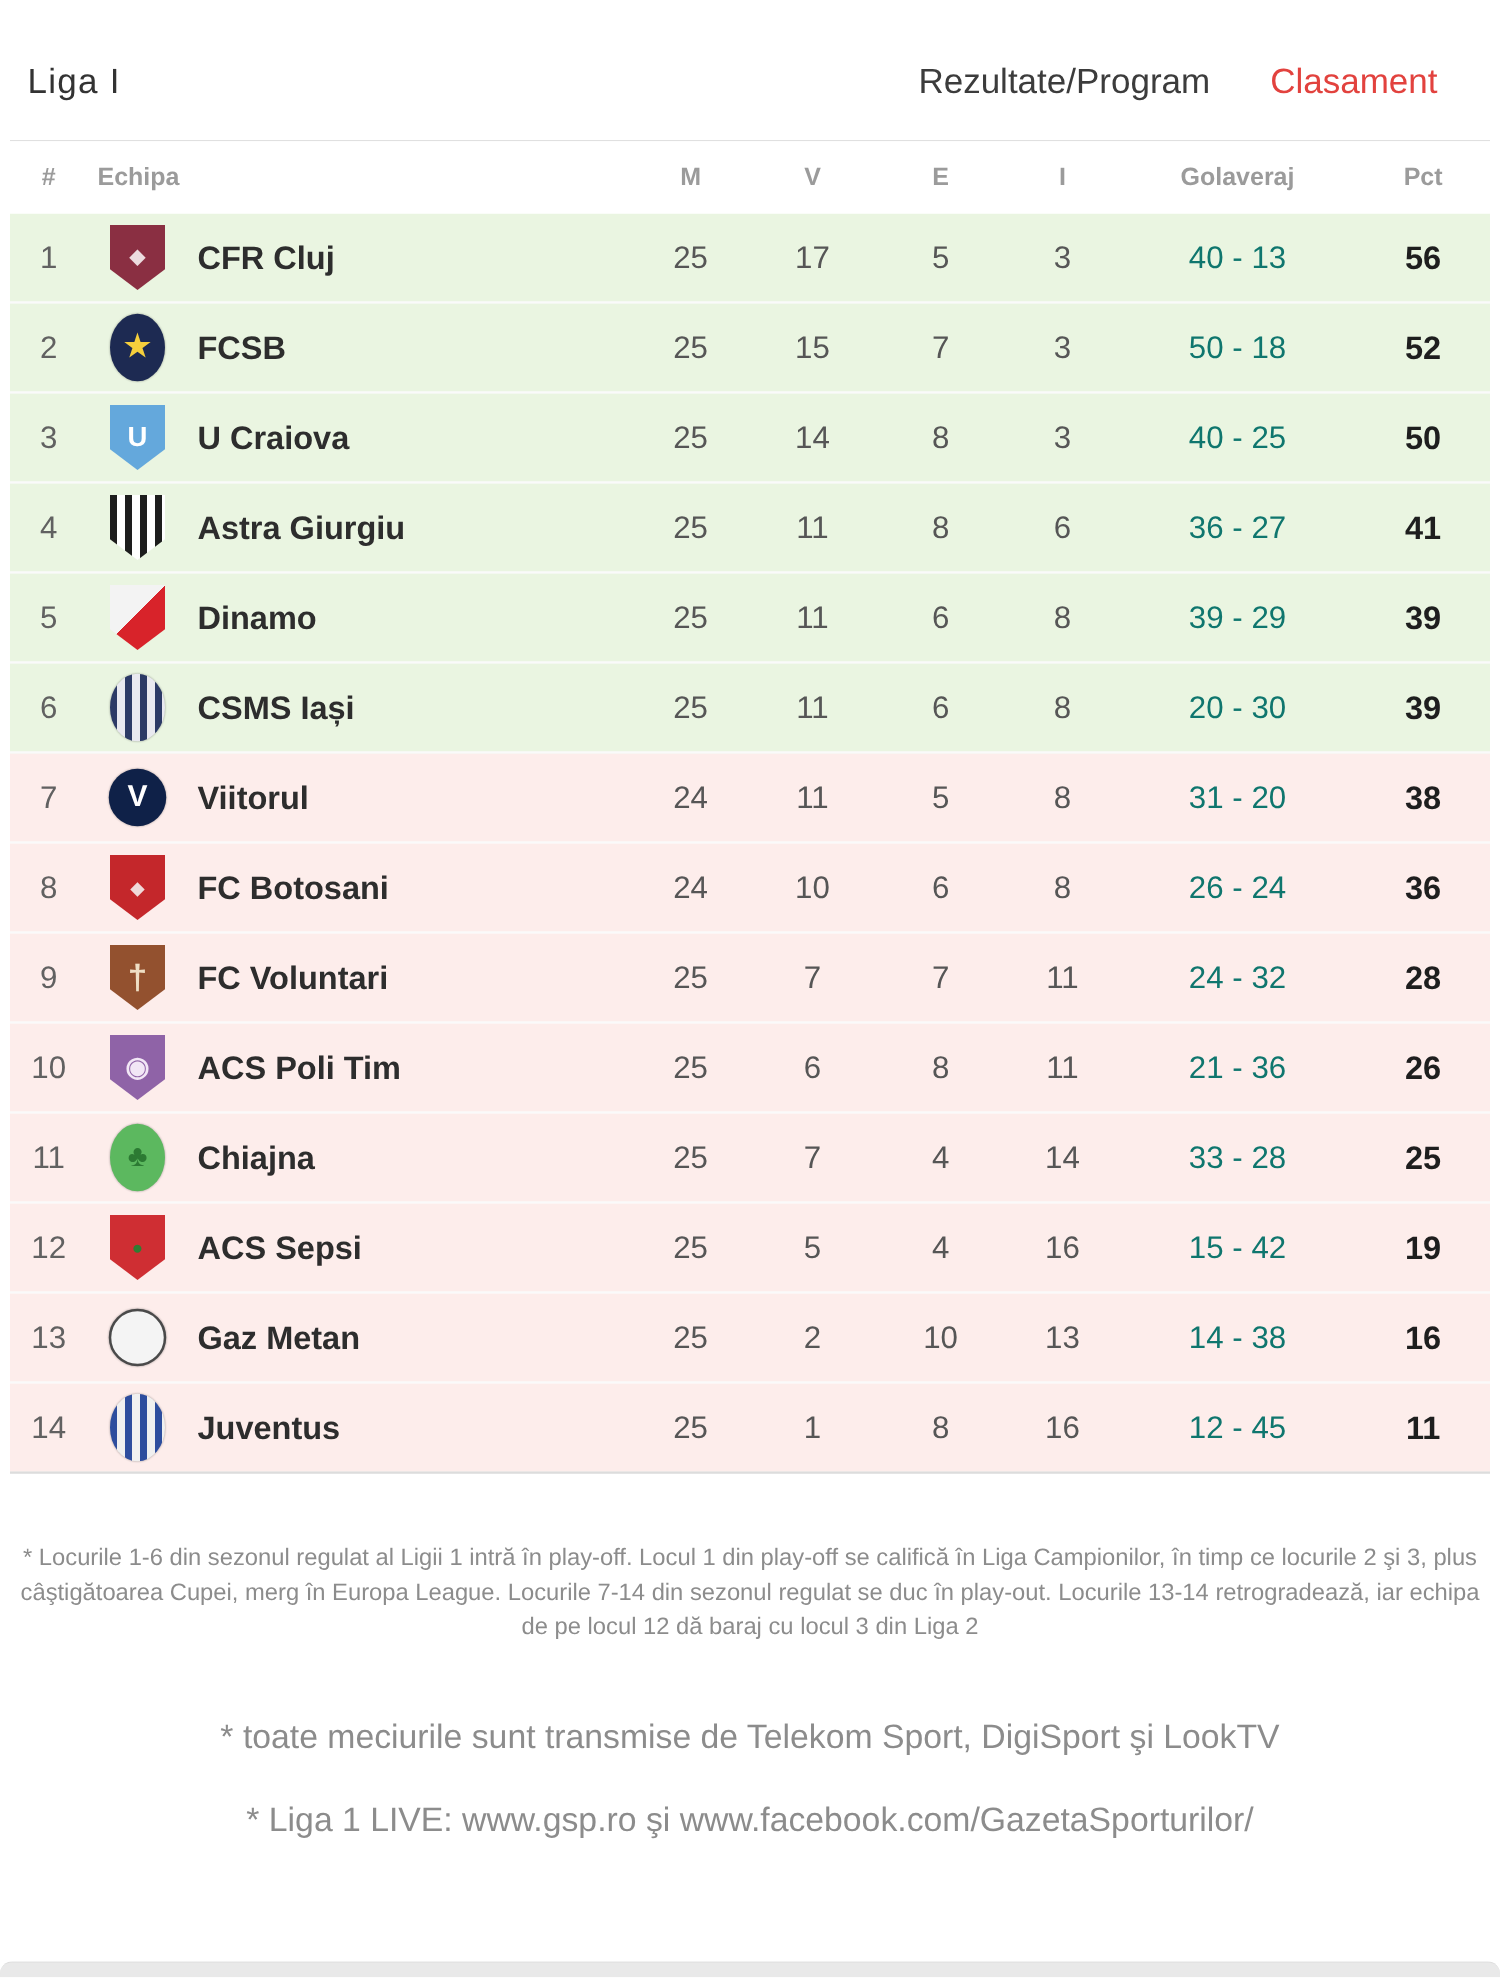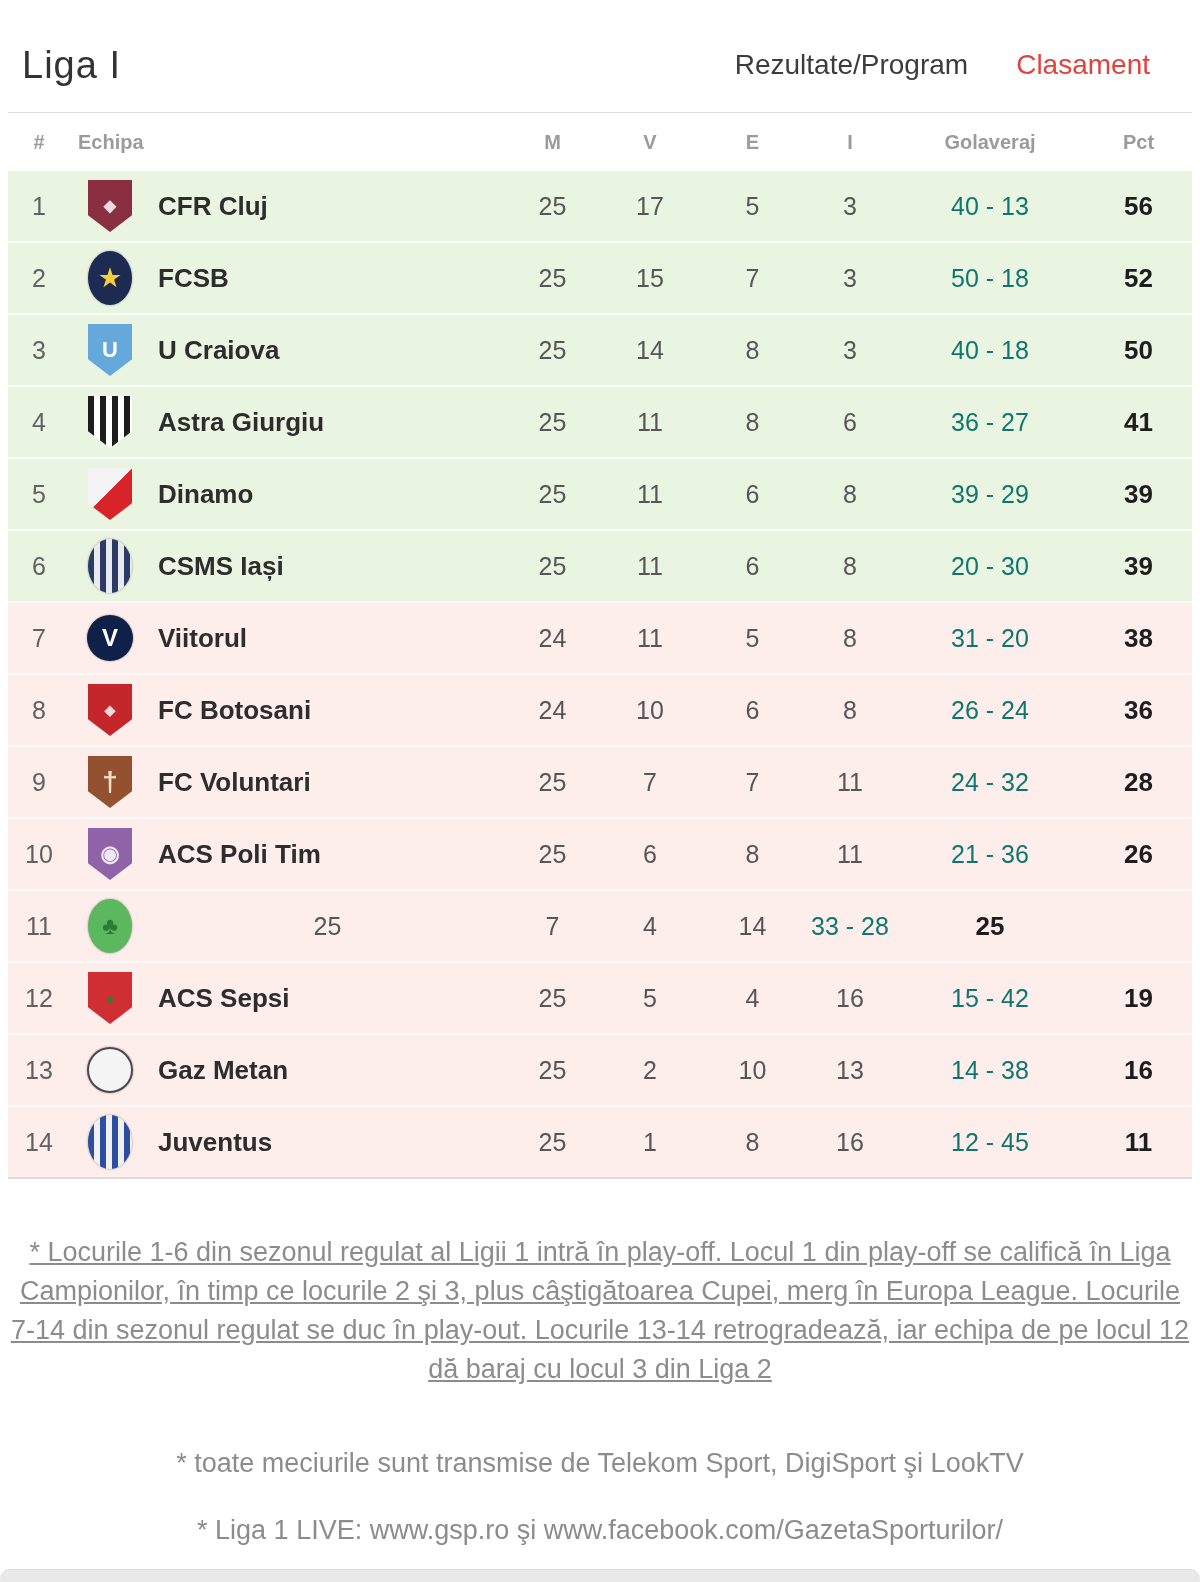--- a/index.html
+++ b/index.html
@@ -10,21 +10,21 @@
     position: relative; overflow: hidden;
     box-sizing: border-box;
   }
 
   
   .topbar {
     height: 112px; box-sizing: border-box;
     display: flex; justify-content: space-between; align-items: center;
     padding: 18px 50px 0 22px;
   }
-  .page-title { font-size: 38px; font-weight: 400; color: #333; letter-spacing: 1px; }
+  .page-title { font-size: 28px; font-weight: 400; color: #333; letter-spacing: 1px; }
   .tabs { display: flex; gap: 48px; align-items: center; }
   .tab { font-size: 28px; color: #3c3c3c; cursor: pointer; }
   .tab.active { color: #e2423e; }
 
   
   .league-table {
     margin: 0 8px;
     border-top: 1px solid #e0e0e0;
     border-bottom: 2px solid #dcdcdc;
   }
@@ -63,21 +63,21 @@
     filter: drop-shadow(0 0 1px rgba(0,0,0,.35));
     flex: none;
   }
   .shape-shield { width: 44px; height: 52px; clip-path: polygon(0 0, 100% 0, 100% 68%, 50% 100%, 0 68%); }
   .shape-circle { width: 46px; height: 46px; border-radius: 50%; box-sizing: border-box; }
   .shape-oval   { width: 44px; height: 54px; border-radius: 50%; box-sizing: border-box; }
   .glyph { font-weight: 700; line-height: 1; font-size: 22px; }
 
   
   .notes { text-align: center; color: #8c8c8c; }
-  .note-1 { margin: 54px auto 4px; width: 1180px; font-size: 27px; line-height: 1.45; text-decoration: underline; }
+  .note-1 { margin: 54px auto 4px; width: 1180px; font-size: 19px; line-height: 1.45; }
   .note-2 { margin-top: 58px; font-size: 27px; }
   .note-3 { margin-top: 36px; font-size: 27px; }
 
   .bottom-bar {
     position: absolute; left: 0; right: 0; bottom: 0;
     height: 12px; background: #e9e9e9;
     border-radius: 10px 10px 0 0;
     border-top: 1px solid #ddd;
   }
 </style>
@@ -141,21 +141,21 @@
       <div class="cell logo-cell">
         <div class="logo shape-shield" style="background: rgb(100, 168, 220);">
           <span class="glyph" style="color: rgb(255, 255, 255); font-size: 22px;">U</span>
         </div>
       </div>
       <div class="cell name">U Craiova</div>
       <div class="cell num m">25</div>
       <div class="cell num v">14</div>
       <div class="cell num e">8</div>
       <div class="cell num i">3</div>
-      <div class="cell gol">40 - 18</div>
+      <div class="cell gol">40 - 25</div>
       <div class="cell pct">50</div>
     </div>
         <div class="grid-row trow zone-green">
       <div class="cell pos">4</div>
       <div class="cell logo-cell">
         <div class="logo shape-shield" style="background: repeating-linear-gradient(90deg, rgb(29, 29, 29) 0px, rgb(29, 29, 29) 6px, rgb(255, 255, 255) 6px, rgb(255, 255, 255) 12px);">
           <span class="glyph"></span>
         </div>
       </div>
       <div class="cell name">Astra Giurgiu</div>
@@ -256,20 +256,21 @@
       <div class="cell gol">21 - 36</div>
       <div class="cell pct">26</div>
     </div>
         <div class="grid-row trow zone-red">
       <div class="cell pos">11</div>
       <div class="cell logo-cell">
         <div class="logo shape-oval" style="background: rgb(92, 184, 95);">
           <span class="glyph" style="color: rgb(44, 122, 51); font-size: 24px;">♣</span>
         </div>
       </div>
+      <div class="cell name">Chiajna</div>
       <div class="cell num m">25</div>
       <div class="cell num v">7</div>
       <div class="cell num e">4</div>
       <div class="cell num i">14</div>
       <div class="cell gol">33 - 28</div>
       <div class="cell pct">25</div>
     </div>
         <div class="grid-row trow zone-red">
       <div class="cell pos">12</div>
       <div class="cell logo-cell">

